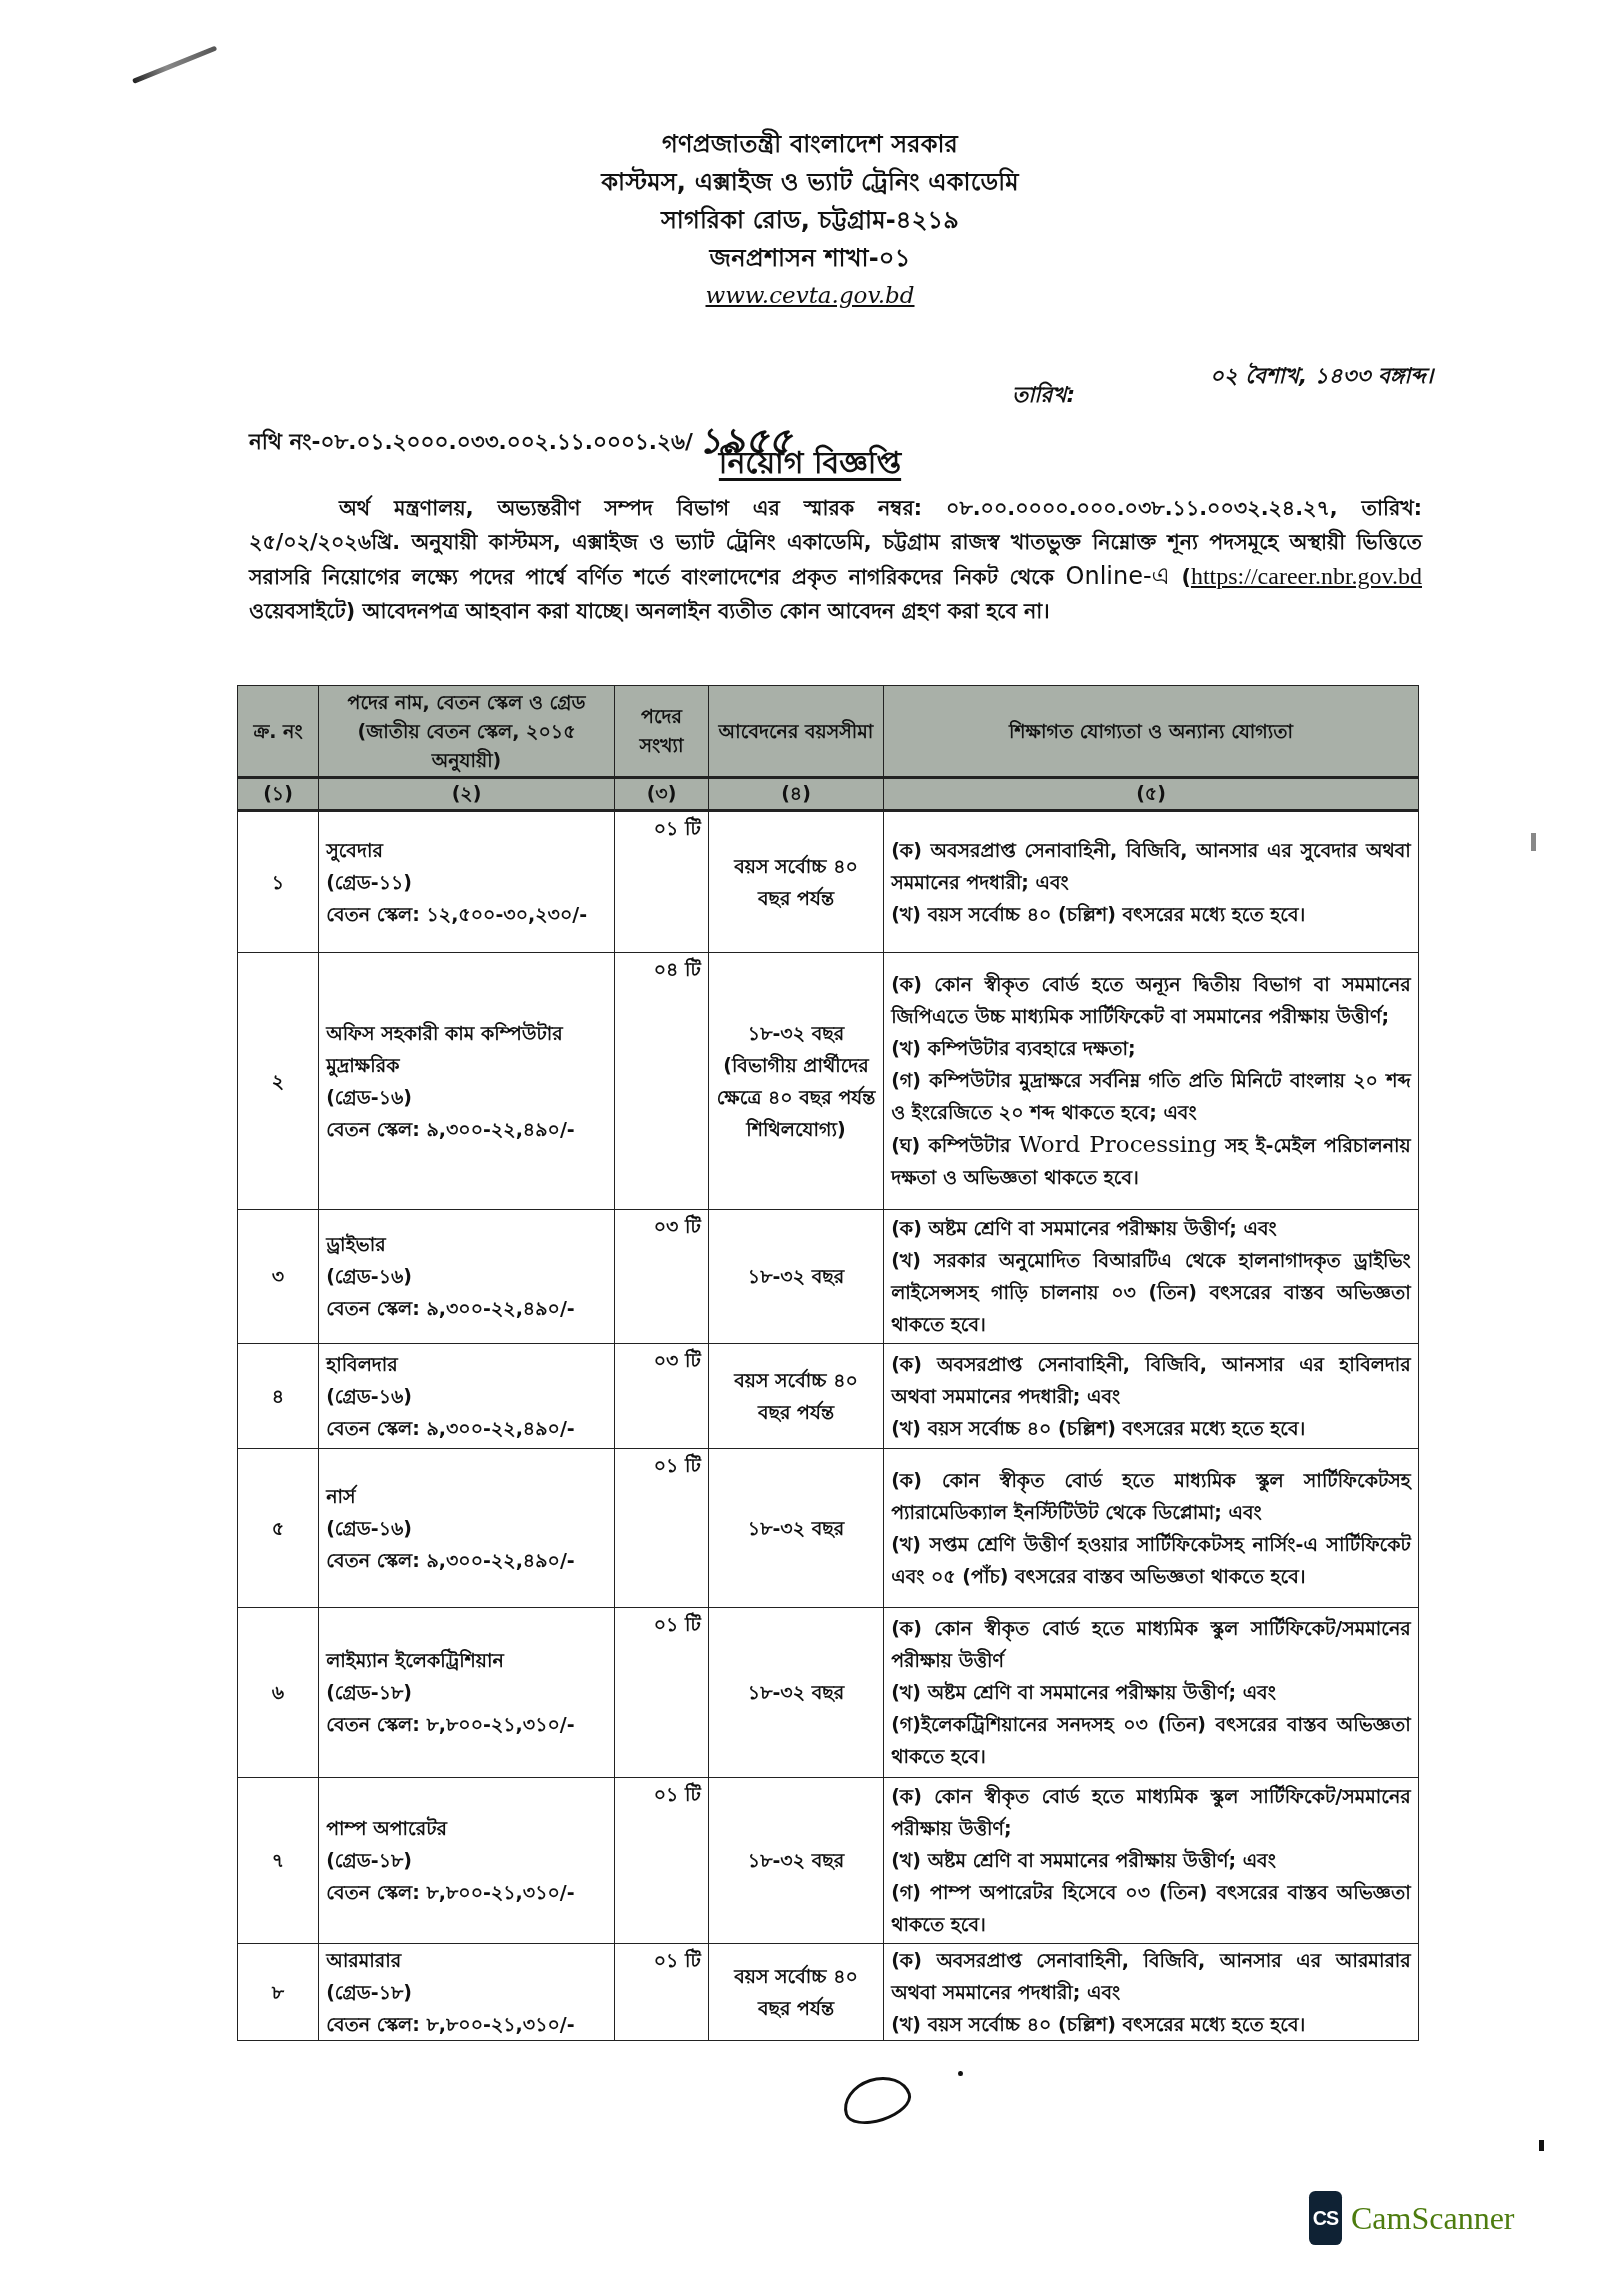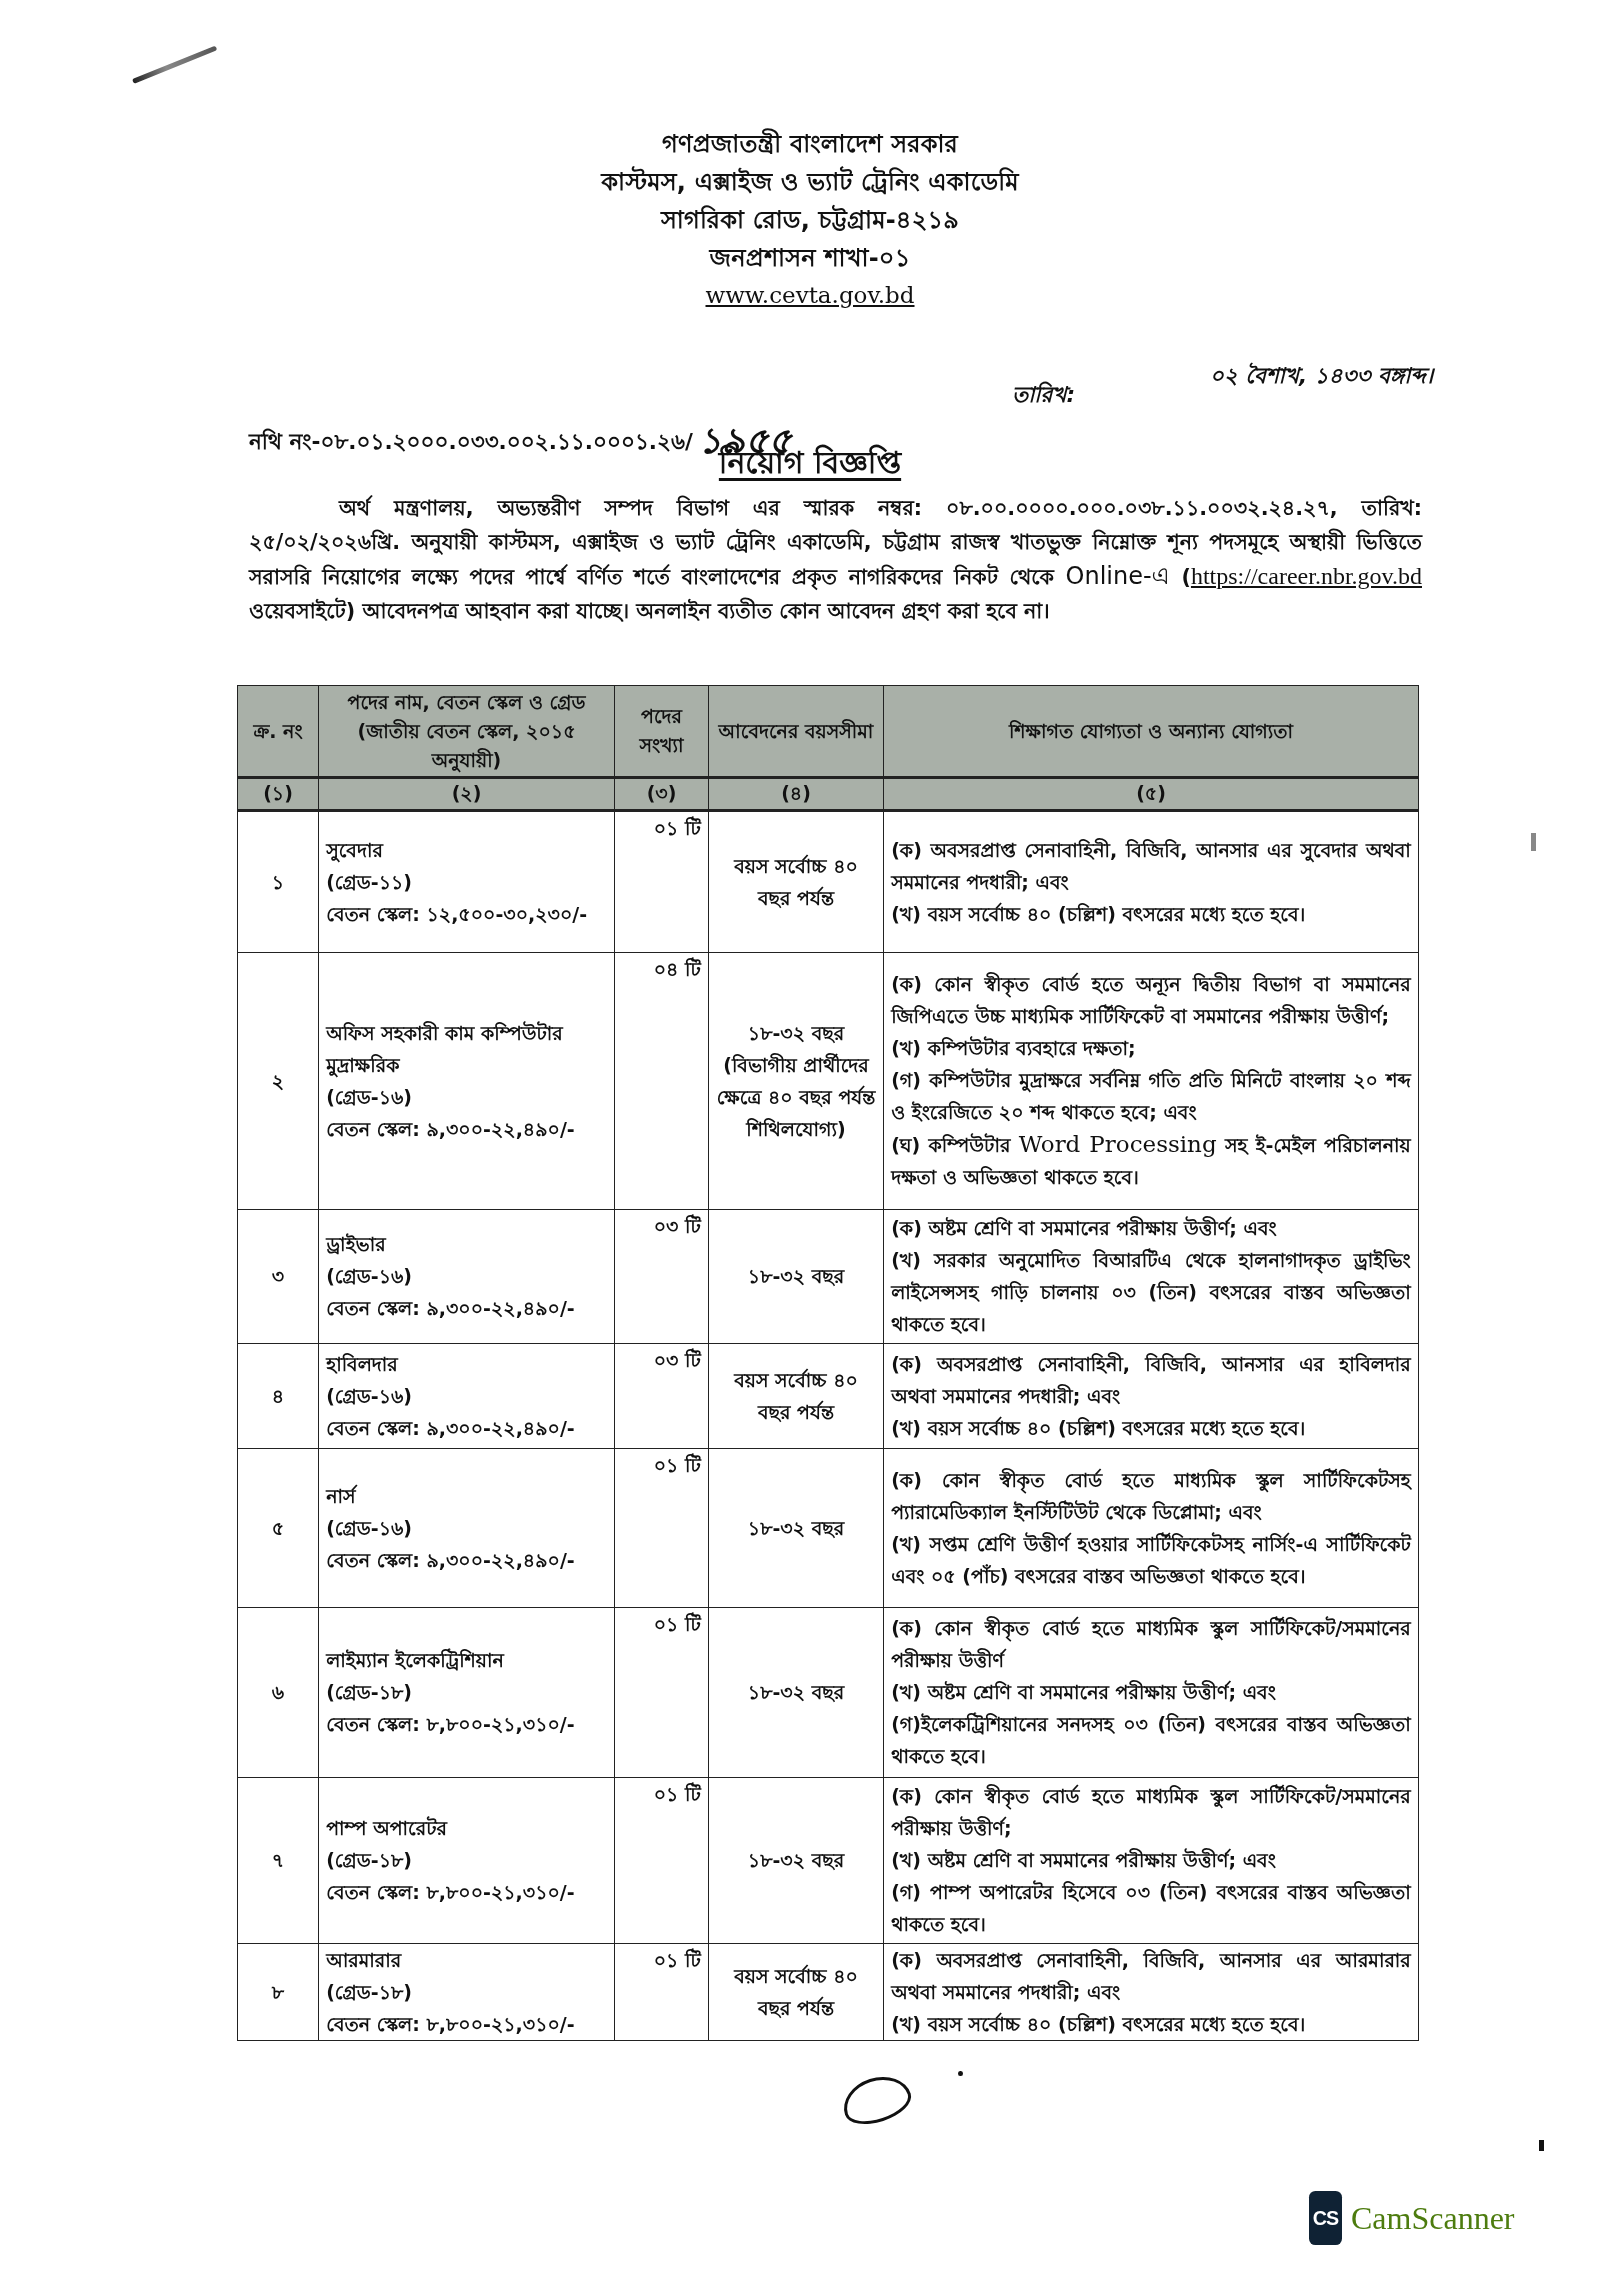--- a/index.html
+++ b/index.html
@@ -12,21 +12,21 @@
   .pen-mark {
     position: absolute; left: 133px; top: 79px; width: 90px; height: 5.4px;
     background: linear-gradient(90deg,#222,#888 40%,#555);
     border-radius: 2.7px; transform: rotate(-22deg); transform-origin: left center;
   }
   .header-block {
     position: absolute; left: 0; top: 125px; width: 1620px;
     text-align: center; font-weight: bold;
   }
   .header-line { font-size: 24px; line-height: 38px; letter-spacing: 0.2px; }
-  .header-url { font-size: 23px; line-height: 36px; text-decoration: underline; font-weight: normal; font-family: "DejaVu Serif", serif; }
+  .header-url { font-size: 23px; line-height: 36px; text-decoration: underline; font-weight: normal; font-family: "DejaVu Serif", serif; font-style: italic; }
   .ref-no {
     position: absolute; left: 249px; top: 366px; font-size: 21.5px; font-weight: bold; white-space: nowrap; margin-top: 47px;
   }
   .ref-no .ref-hand { font-size: 36px; font-style: italic; margin-left: 5.4px; vertical-align: -3.6px; }
   .date-block { position: absolute; left: 1012px; top: 354px; font-weight: bold; font-size: 21.5px; }
   .date-label { position: absolute; left: 0; top: 24px; font-style: italic; }
   .date-values { position: absolute; left: 99px; top: 0; width: 421px; text-align: center; font-style: italic; }
   .date-values .d1 { padding-bottom: 7.2px; border-bottom: 2.7px solid #777; }
   .date-values .d2 { padding-top: 5.4px; }
   .notice-title {

